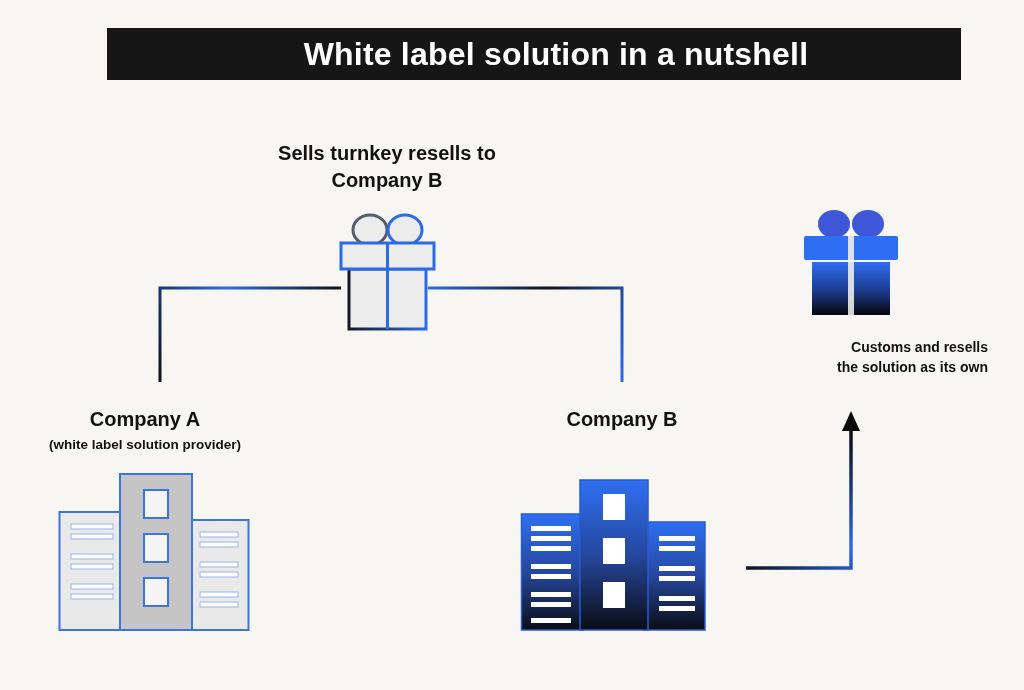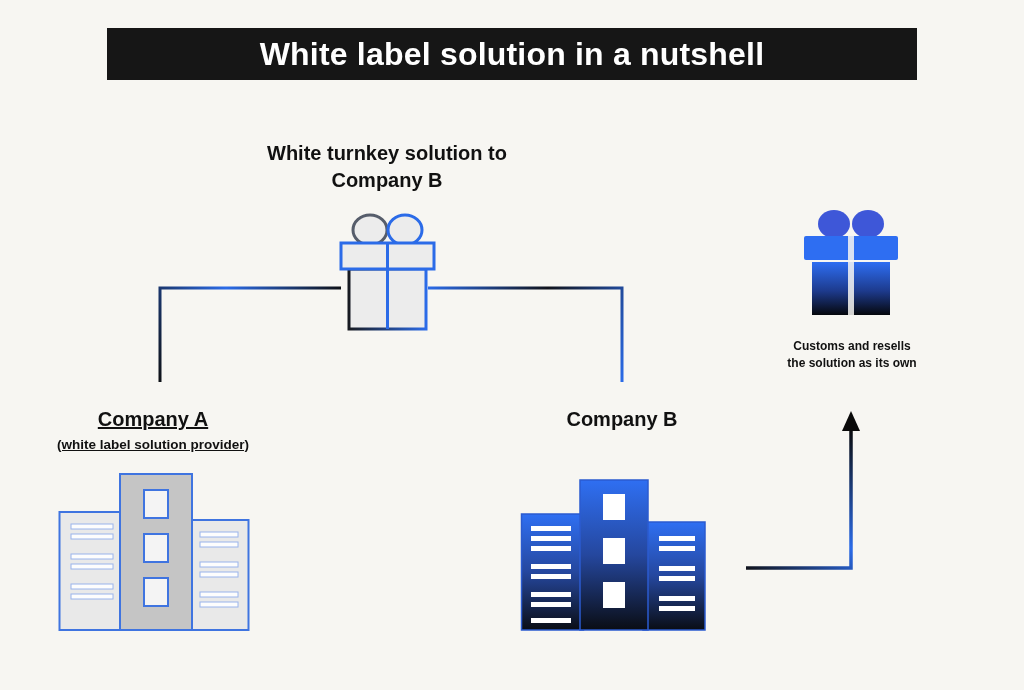--- a/index.html
+++ b/index.html
@@ -12,57 +12,57 @@
     position:relative;
     width:1024px;
     height:690px;
     background:#f7f6f2;
     overflow:hidden;
   }
   .abs{position:absolute;}
   .title-bar{
     left:107px; top:28px; width:810px; height:52px;
     background:#161616;
-    display:flex; align-items:center; justify-content:center;
+    display:flex; align-items:center; justify-content:center;padding-left:44px;
   }
   .title-text{
     color:#ffffff;
     font-size:32px;
     font-weight:800;
     letter-spacing:0.2px;
   }
   .multiline{white-space:pre-line;}
   .flow-label{
     left:212px; top:140px; width:350px;
     text-align:center;
     font-size:20px; font-weight:700; line-height:1.35;
   }
   .company-label{
     width:280px; text-align:center;
   }
   .company-name{font-size:20px; font-weight:700;}
   .company-sub{font-size:13.5px; font-weight:700; margin-top:6px;}
   .caption{
     left:716px; top:338px; width:272px;
-    text-align:center;
-    font-size:12px; font-weight:700; line-height:1.42;
+    text-align:right;
+    font-size:14px; font-weight:700; line-height:1.42;
   }
   svg{display:block;}
   .overlay{left:0; top:0; pointer-events:none;}
 </style>
 </head>
 <body>
 
 <div class="canvas">
 
   <div class="abs title-bar">
     <span class="title-text">White label solution in a nutshell</span>
   </div>
 
-  <div class="abs flow-label multiline">White turnkey solution to
+  <div class="abs flow-label multiline">Sells turnkey resells to
 Company B</div>
 
   <svg class="abs overlay" width="1024" height="690" viewBox="0 0 1024 690">
     <defs>
       <linearGradient id="connL" gradientUnits="userSpaceOnUse" x1="341" y1="288" x2="160" y2="382">
         <stop offset="0" stop-color="#0e1116"></stop>
         <stop offset="0.5" stop-color="#2b6be8"></stop>
         <stop offset="1" stop-color="#0e1116"></stop>
       </linearGradient>
       <linearGradient id="connR" gradientUnits="userSpaceOnUse" x1="428" y1="288" x2="622" y2="382">
@@ -89,21 +89,21 @@
         <stop offset="1" stop-color="#2b6be8"></stop>
       </linearGradient>
     </defs>
     <ellipse cx="40" cy="20" rx="17" ry="15" fill="#ececec" stroke="#565d6b" stroke-width="3"></ellipse>
     <ellipse cx="75" cy="20" rx="17" ry="15" fill="#ececec" stroke="#2b6be8" stroke-width="3"></ellipse>
     <rect x="19" y="59" width="77" height="60" fill="#ececec" stroke="url(#giftBody)" stroke-width="3"></rect>
     <rect x="11" y="33" width="93" height="26" fill="#ececec" stroke="#2b6be8" stroke-width="3"></rect>
     <line x1="57.5" y1="33" x2="57.5" y2="119" stroke="#2b6be8" stroke-width="3"></line>
   </svg>
 
-  <div class="abs company-label" style="left:13px; top:408px;text-decoration:underline;">
+  <div class="abs company-label" style="left:5px; top:408px;">
     <div class="company-name">Company A</div>
     <div class="company-sub">(white label solution provider)</div>
   </div>
 
   <svg class="abs" style="left:58px; top:468px;" width="192" height="164" viewBox="0 0 192 164">
 
     <rect x="1.5" y="44" width="66" height="118" fill="#e9e9e9" stroke="#3f74e0" stroke-width="2"></rect>
     <g fill="#fdfdfd" stroke="#9ab4ec" stroke-width="1">
       <rect x="13" y="56" width="42" height="5"></rect>
       <rect x="13" y="66" width="42" height="5"></rect>

